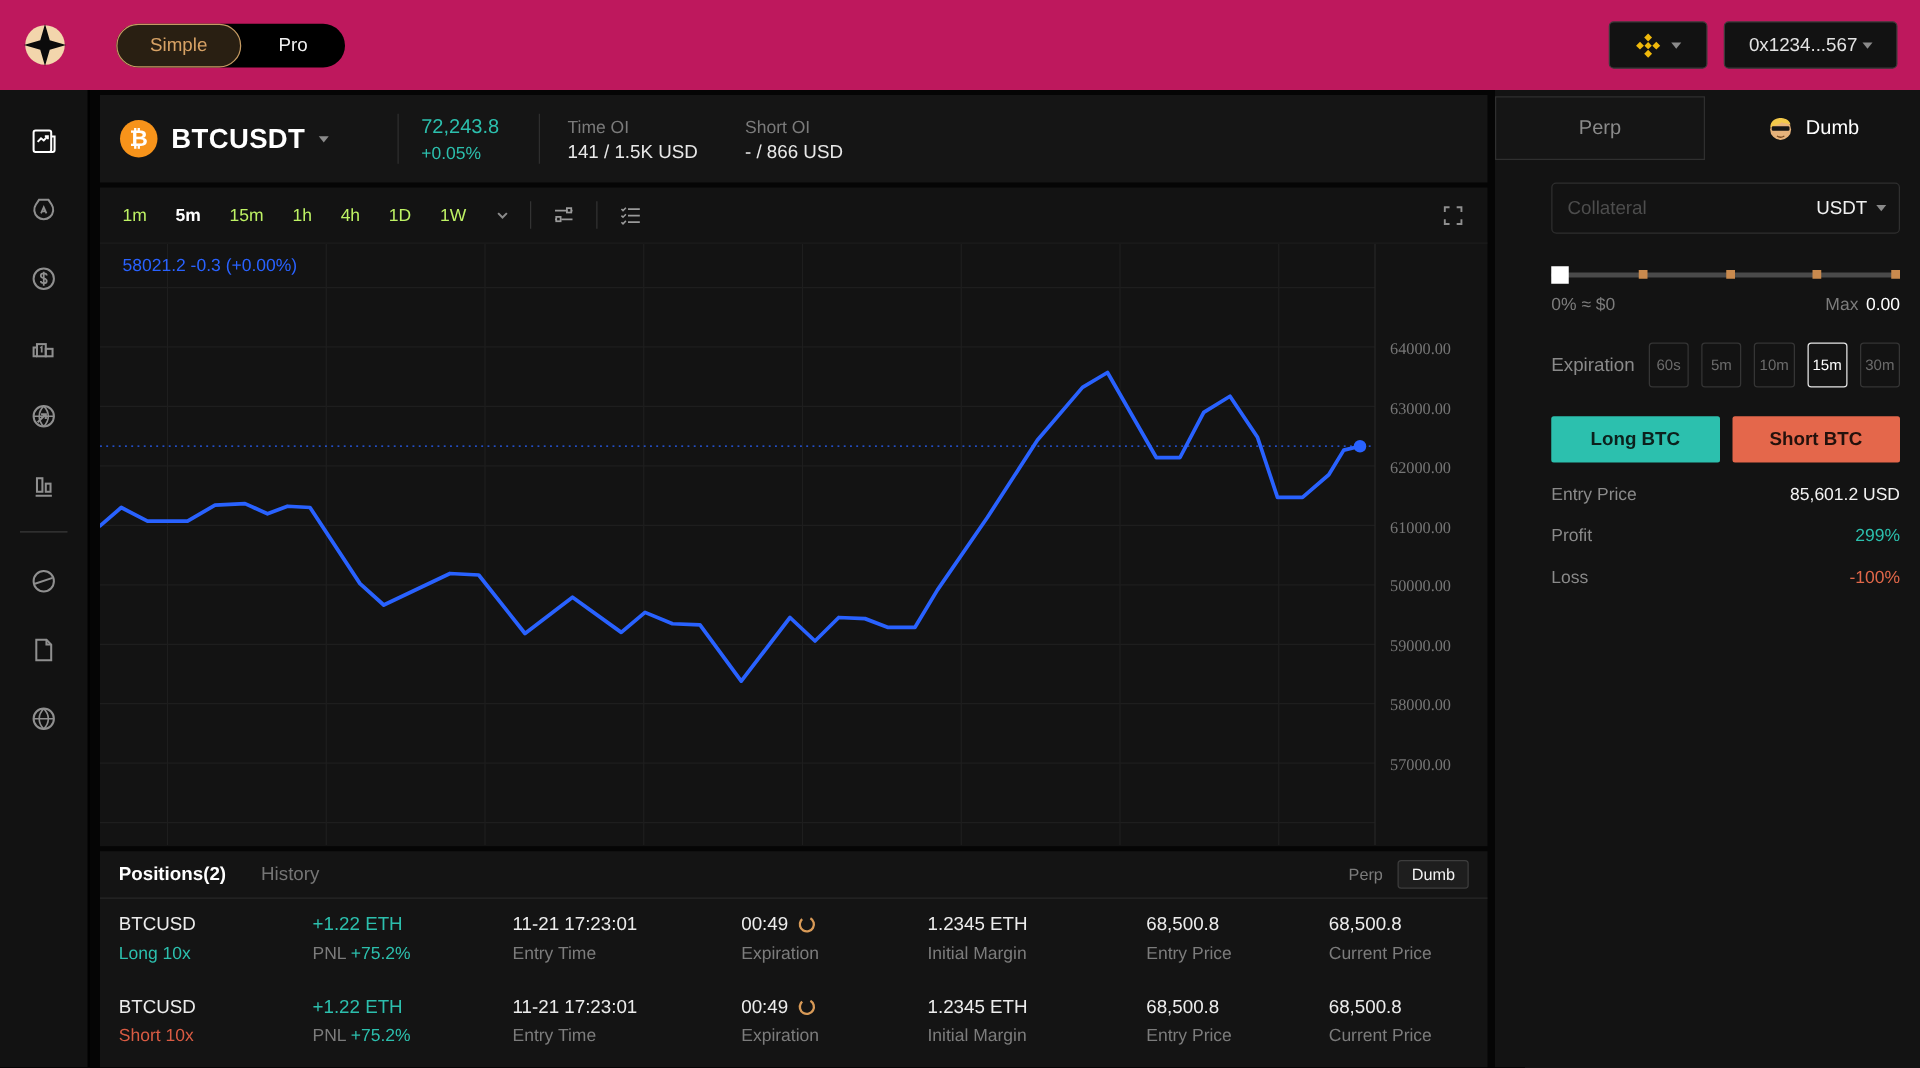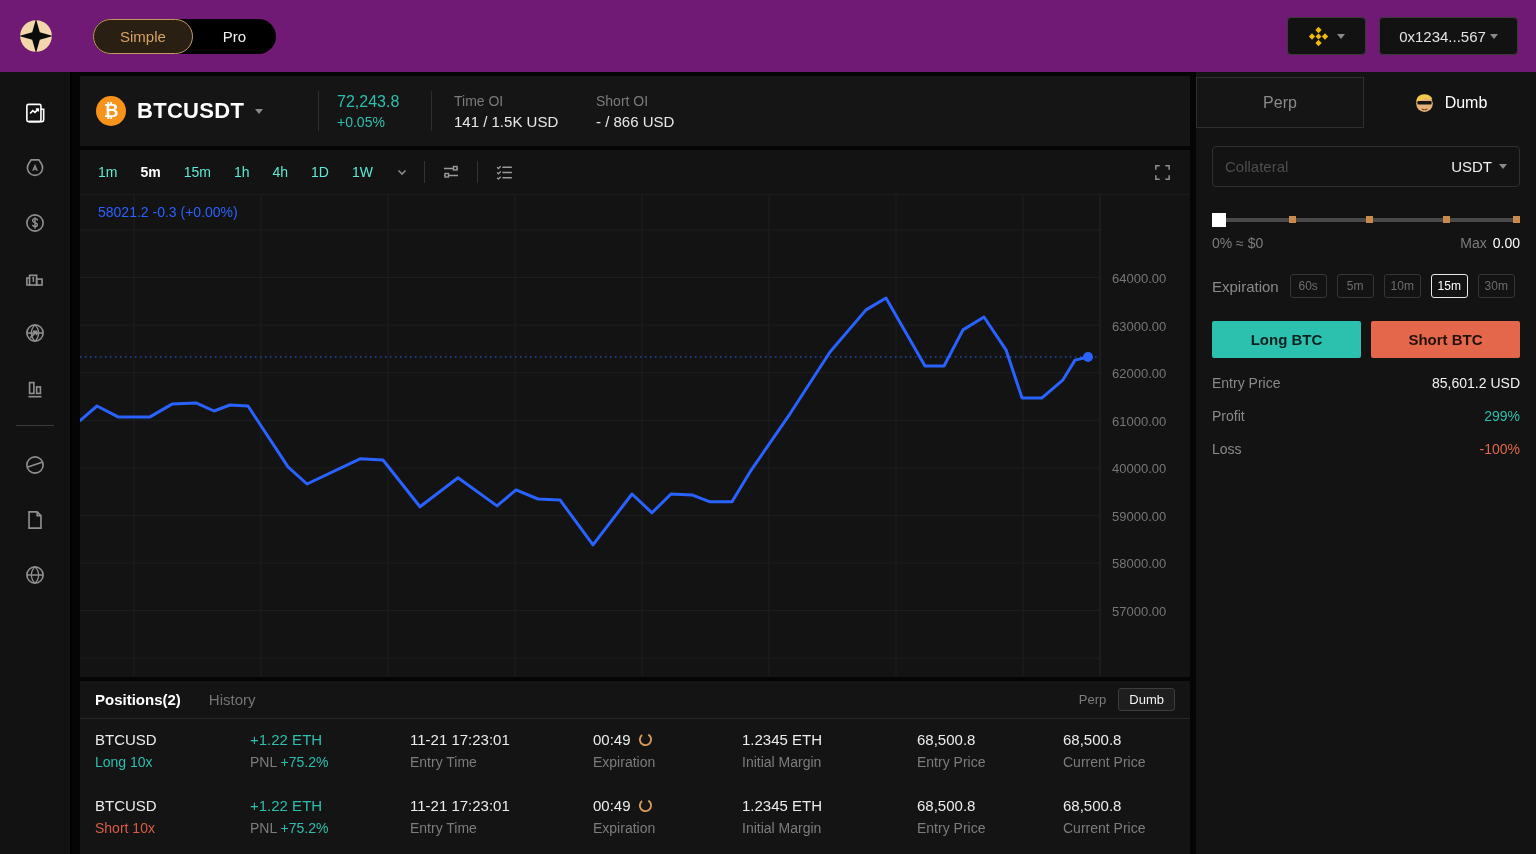--- a/index.html
+++ b/index.html
@@ -1,21 +1,21 @@
 <!DOCTYPE html>
 <html><head>
 <meta charset="utf-8">
 <style>
   * { margin:0; padding:0; box-sizing:border-box; }
   html,body { background:#000; width:1536px; height:854px; overflow:hidden;
     font-family:"Liberation Sans", sans-serif; -webkit-font-smoothing:antialiased; }
   .app { position:relative; width:1536px; height:854px; background:#050505; color:#ddd; }
 
   
-  .topbar { position:absolute; left:0; top:0; width:1536px; height:72px; background:#701a75; }
+  .topbar { position:absolute; left:0; top:0; width:1536px; height:72px; background:#be185d; }
   .logo-box { position:absolute; left:0; top:0; width:72px; height:72px; display:flex; align-items:center; justify-content:center; }
   .mode-toggle { position:absolute; left:93px; top:19px; height:35px; background:#000; border-radius:18px; display:flex; align-items:center; }
   .mode-simple { height:35px; padding:0 26px; border-radius:18px; border:1px solid #c49a62; background:#291f12;
     color:#d7a265; font-size:15px; display:flex; align-items:center; }
   .mode-pro { height:35px; padding:0 30px; color:#f0f0f0; font-size:15px; display:flex; align-items:center; }
   .topbar-right { position:absolute; right:18px; top:17px; display:flex; gap:13px; }
   .chain-select { width:79px; height:38px; border:1px solid #3a3a3a; border-radius:4px; background:#121212;
     display:flex; align-items:center; justify-content:center; gap:8px; }
   .wallet-box { width:139px; height:38px; border:1px solid #3a3a3a; border-radius:4px; background:#121212;
     display:flex; align-items:center; justify-content:center; gap:4px; color:#e3e3e3; font-size:15px; }
@@ -39,31 +39,31 @@
   .price-block { width:94px; margin:0 0 0 18px; }
   .price-main { color:#2cbfad; font-size:16px; }
   .price-chg { color:#2cbfad; font-size:14px; margin-top:3px; }
   .oi-block { margin-left:22px; width:120px; }
   .oi-label { color:#7b7b7b; font-size:14px; }
   .oi-value { color:#e8e8e8; font-size:15px; margin-top:4px; }
 
   
   .chart-panel { position:absolute; left:80px; top:150px; width:1110px; height:527px; background:#131313; }
   .chart-toolbar { height:45px; display:flex; align-items:center; padding:0 18px; gap:0; border-bottom:1px solid #1c1c1c; }
-  .tf { color:#5eead4; font-size:14px; margin-right:23px; cursor:pointer; }
+  .tf { color:#bef264; font-size:14px; margin-right:23px; cursor:pointer; }
   .tf.active { color:#fff; font-weight:600; }
   .tb-caret-btn { color:#8a8a8a; margin-right:16px; cursor:pointer; display:flex; }
   .tb-div { width:1px; height:22px; background:#333; margin-right:16px; }
   .tb-icon { color:#9a9a9a; margin-right:16px; cursor:pointer; display:flex; }
   .tb-spacer { flex:1; }
   .fullscreen { color:#8f8f8f; cursor:pointer; display:flex; }
   .chart-body { position:relative; width:1110px; height:481px; }
   #chart-svg { position:absolute; left:0; top:0; }
   .chart-info { position:absolute; left:18px; top:9px; color:#2962ff; font-size:14px; z-index:3; }
-  .y-tick { position:absolute; left:1032px; width:80px; color:#767676; font-size:13px; }
+  .y-tick { position:absolute; left:1032px; width:80px; color:#767676; font-size:13px;font-family:Liberation Serif, serif; }
 
   
   .positions-panel { position:absolute; left:80px; top:681px; width:1110px; height:173px; background:#141414; }
   .pos-header { height:38px; display:flex; align-items:center; padding:0 15px; border-bottom:1px solid #272727; }
   .pos-tab-active { color:#fff; font-size:15px; font-weight:700; margin-right:28px; cursor:pointer; }
   .pos-tab { color:#757575; font-size:15px; cursor:pointer;text-align:center; }
   .pos-filter { margin-left:auto; display:flex; align-items:center; gap:12px; }
   .pf-perp { color:#7c7c7c; font-size:13px; cursor:pointer; }
   .pf-dumb { border:1px solid #3d3d3d; background:#1e1e1e; color:#f2f2f2; font-size:13px; padding:3px 10px; border-radius:3px; cursor:pointer; }
   .pos-row { height:66px; display:grid; grid-template-columns:155px 160px 183px 149px 175px 146px auto;
@@ -75,35 +75,35 @@
   .teal { color:#2cbfad; }
   .pnl-line { margin-top:6px; font-size:14px; color:#7c7c7c; }
 
   
   .trade-panel { position:absolute; left:1196px; top:72px; width:340px; height:782px; background:#131313; }
   .tp-tabs { position:relative; height:56px; }
   .tp-tab-perp { position:absolute; left:0; top:5px; width:168px; height:51px; border:1px solid #2f2f2f; background:#151515;
     color:#8a8a8a; font-size:16px; display:flex; align-items:center; justify-content:center; cursor:pointer; }
   .tp-tab-dumb { position:absolute; left:168px; top:5px; width:172px; height:51px; color:#fff; font-size:16px; font-weight:500;
     display:flex; align-items:center; justify-content:center; gap:9px; cursor:pointer; }
-  .tp-content { padding:18px 16px 0 16px; }
+  .tp-content { padding:18px 16px 0 16px;margin-left:29px; }
   .collateral { height:41px; border:1px solid #2f2f2f; border-radius:4px; display:flex; align-items:center; padding:0 12px; background:#131313; }
   .collateral input { flex:1; background:transparent; border:none; outline:none; color:#e6e6e6; font-size:15px;
     font-family:"Liberation Sans", sans-serif; }
   .collateral input::placeholder { color:#4d4d4d; }
   .asset-select { display:flex; align-items:center; gap:7px; color:#f0f0f0; font-size:15px; cursor:pointer; }
   .slider-wrap { position:relative; margin-top:26px; height:14px; }
   .slider-track { position:absolute; left:0; right:0; top:5px; height:4px; background:#4a4a4a; border-radius:2px; cursor:pointer; }
   .slider-tick { position:absolute; top:3px; width:7px; height:7px; background:#c98a4e; }
   .slider-handle { position:absolute; left:0; top:0; width:14px; height:14px; background:#fff; cursor:grab; }
   .slider-labels { display:flex; justify-content:space-between; margin-top:8px; font-size:14px; color:#7c7c7c; }
   .max-val { color:#fff; margin-left:6px; }
   .exp-row { display:flex; align-items:center; margin-top:23px; }
   .exp-label { color:#8a8a8a; font-size:15px; margin-right:11px; }
-  .exp-btn { width:37px; height:24px; border:1px solid #353535; border-radius:3px; color:#6c6c6c; font-size:12px;
+  .exp-btn { width:37px; height:36px; border:1px solid #353535; border-radius:3px; color:#6c6c6c; font-size:12px;
     display:flex; align-items:center; justify-content:center; margin-right:10px; cursor:pointer; background:transparent; }
   .exp-btn.active { border-color:#e8e8e8; color:#fff; }
   .lsbtns { display:flex; gap:10px; margin-top:23px; }
   .btn-long { width:149px; height:37px; background:#2cc0ae; color:#0c211d; font-size:15px; font-weight:700;
     border:none; border-radius:2px; cursor:pointer; font-family:"Liberation Sans", sans-serif; }
   .btn-short { width:149px; height:37px; background:#e4674b; color:#23110c; font-size:15px; font-weight:700;
     border:none; border-radius:2px; cursor:pointer; font-family:"Liberation Sans", sans-serif; }
   .stat-row { display:flex; justify-content:space-between; margin-top:17px; font-size:14px; }
   .stat-label { color:#8a8a8a; }
   .stat-white { color:#f2f2f2; }
@@ -291,21 +291,21 @@
           <line x1="1020" y1="0" x2="1020" y2="481" stroke="#262626" stroke-width="1"></line>
           <line x1="0" y1="161.96786" x2="1020" y2="161.96786" stroke="#2962ff" stroke-width="1" stroke-dasharray="1.5 3.5"></line>
           <polyline points="0,225.7 17,211.0 38,221.9 70,221.9 92,209.1 116,207.9 134,216.0 150,210.0 168,211.0 208,271.9 227,289.0 280,263.8 303,265.0 340,311.8 378,282.8 417,310.9 436,294.9 458,304.0 480,304.9 513,349.9 552,299.0 572,317.8 591,299.0 612,299.9 630,306.8 652,306.8 670,276.9 710,218.8 750,157.0 786,114.9 806,103.0 845,171.0 864,171.0 883,134.9 904,122.0 926,154.8 942,202.9 962,202.9 983,184.8 995,165.1 1008,162.0" fill="none" stroke="#2962ff" stroke-width="3" stroke-linejoin="round" stroke-linecap="round"></polyline>
           <circle cx="1008" cy="161.96786" r="5" fill="#2962ff"></circle>
         </svg>
       <div id="y-axis">
           <div class="y-tick" style="top: 76px;">64000.00</div>
           <div class="y-tick" style="top: 123.571px;">63000.00</div>
           <div class="y-tick" style="top: 171.142px;">62000.00</div>
           <div class="y-tick" style="top: 218.713px;">61000.00</div>
-          <div class="y-tick" style="top: 266.284px;">40000.00</div>
+          <div class="y-tick" style="top: 266.284px;">50000.00</div>
           <div class="y-tick" style="top: 313.855px;">59000.00</div>
           <div class="y-tick" style="top: 361.426px;">58000.00</div>
           <div class="y-tick" style="top: 408.997px;">57000.00</div>
         </div>
     </div>
   </section>
 
   <section class="positions-panel">
     <div class="pos-header">
       <span class="pos-tab-active">Positions(2)</span>

